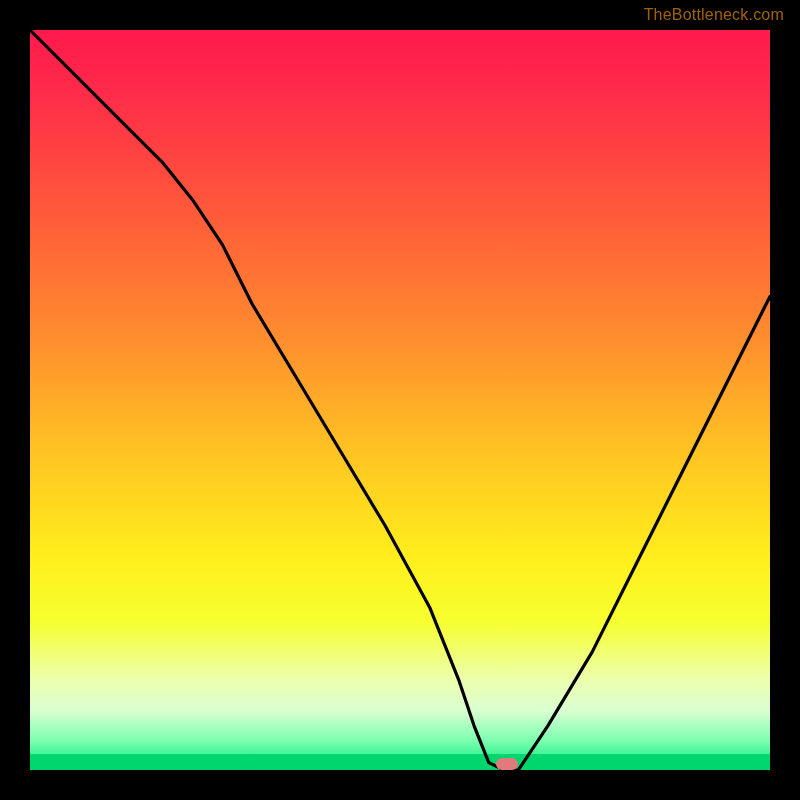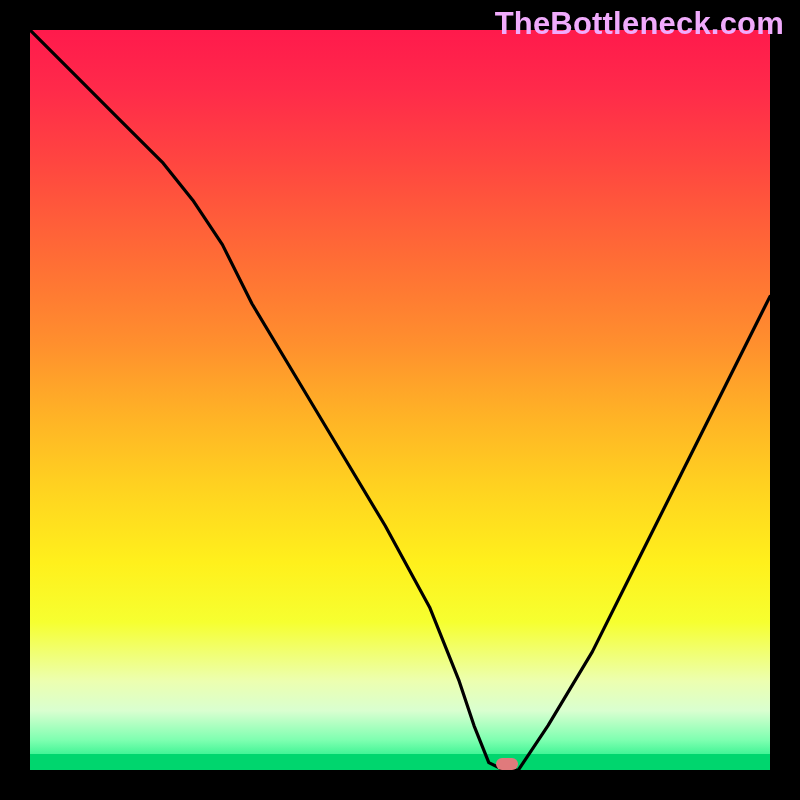--- a/index.html
+++ b/index.html
@@ -16,21 +16,21 @@
       #ffd320 62%,
       #fff01c 72%,
       #f6ff30 80%,
       #ecffb0 88%,
       #d9ffd0 92%,
       #7dffb0 96%,
       #00e878 100%)}
   .bottom-strip{position:absolute;left:0;bottom:0;width:100%;height:16px;background:#00d66e}
   .line{position:absolute;left:0;top:0}
   .marker{position:absolute;width:22px;height:12px;border-radius:6px;background:#e07a7c}
-  .watermark{position:absolute;top:6px;right:16px;color:#f0abfc;font-size:31px;font-weight:700;letter-spacing:.2px}
+  .watermark{position:absolute;top:6px;right:16px;color:#a16207;font-size:16px;font-weight:400;letter-spacing:.2px}
 </style>
 </head>
 <body>
 
 <div class="frame">
   <div class="plot">
     <div class="grad"></div>
     <div class="bottom-strip"></div>
     <svg class="line" width="740" height="740" viewBox="0 0 740 740">
       <path id="curve-path" fill="none" stroke="#000" stroke-width="3.2" stroke-linejoin="round" stroke-linecap="round" d="M0.0 0.0 L44.4 44.4 L88.8 88.8 L133.2 133.2 L162.8 170.2 L192.4 214.6 L222.0 273.8 L266.4 347.8 L310.8 421.8 L355.2 495.8 L399.6 577.2 L429.2 651.2 L444.0 695.6 L458.8 732.6 L473.6 740.0 L488.4 740.0 L518.0 695.6 L562.4 621.6 L606.8 532.8 L651.2 444.0 L695.6 355.2 L740.0 266.4"></path>

